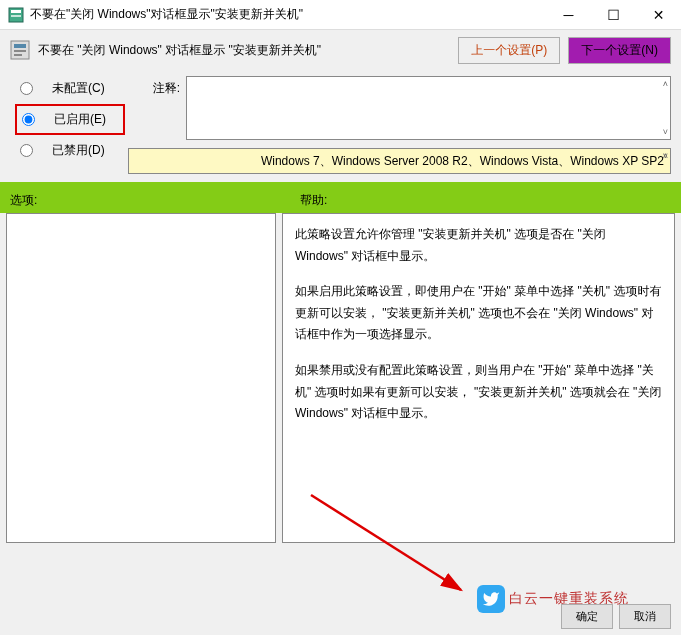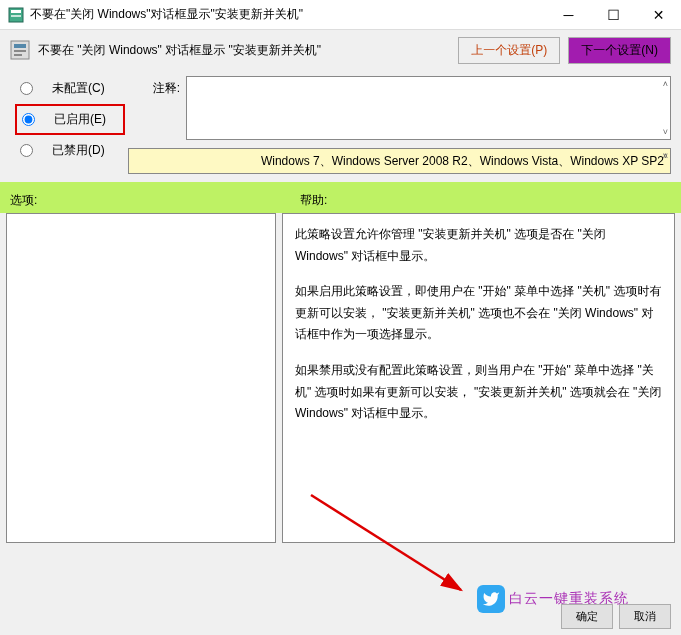--- a/index.html
+++ b/index.html
@@ -27,37 +27,37 @@
 .label-col { width: 52px; text-align: right; padding-top: 4px; font-size: 12px; }
 .textarea-col { flex: 1; }
 .comment-box { width: 100%; height: 64px; background: #fff; border: 1px solid #888; position: relative; }
 .scrollhint { position: absolute; right: 2px; top: 2px; font-size: 9px; color: #666; }
 .scrollhint.down { top: auto; bottom: 2px; }
 
 .platform-box { width: 100%; height: 26px; background: #fef9c3; border: 1px solid #888; padding: 4px 6px; font-size: 12px; position: relative; text-align: right; }
 .platform-box .scrollhint { top: 2px; }
 .platform-box .scrollhint.down { bottom: 2px; }
 
-.labels-row { display: flex; padding: 10px 10px 4px 10px; background: #bef264; }
+.labels-row { display: flex; padding: 10px 10px 4px 10px; background: #84cc16; }
 .labels-row .l1 { width: 290px; font-size: 12px; }
 .labels-row .l2 { font-size: 12px; }
 
 .main-panels { display: flex; gap: 6px; padding: 0 6px; height: 330px; }
 .panel { background: #fff; border: 1px solid #888; flex: 1; }
 .panel.left { flex: 0 0 270px; }
 .panel.right { padding: 10px 12px; font-size: 12px; line-height: 1.8; overflow: hidden; position: relative; }
 .panel.right p { margin-bottom: 14px; }
 
 .footer { position: absolute; bottom: 6px; right: 10px; display: flex; gap: 6px; }
 .footbtn { padding: 4px 14px; font-size: 11px; background: #e1e1e1; border: 1px solid #adadad; }
 
 .arrow { position: absolute; bottom: 30px; right: 200px; pointer-events: none; }
 .watermark { position: absolute; bottom: 22px; right: 52px; display: flex; align-items: center; gap: 4px; opacity: 0.9; }
 .wm-icon { width: 28px; height: 28px; background: #1da1f2; border-radius: 6px; display: flex; align-items: center; justify-content: center; }
-.wm-text { font-size: 14px; color: #a21caf; letter-spacing: 1px; }
+.wm-text { font-size: 14px; color: #b91c1c; letter-spacing: 1px; }
 </style>
 </head>
 <body>
 
 <div class="titlebar">
   <span class="icon">
     <svg width="16" height="16">
         <rect x="1" y="1" width="14" height="14" fill="#4a8" stroke="#265"></rect>
         <rect x="3" y="3" width="10" height="3" fill="#fff"></rect>
         <rect x="3" y="8" width="10" height="2" fill="#fff" opacity="0.7"></rect>

